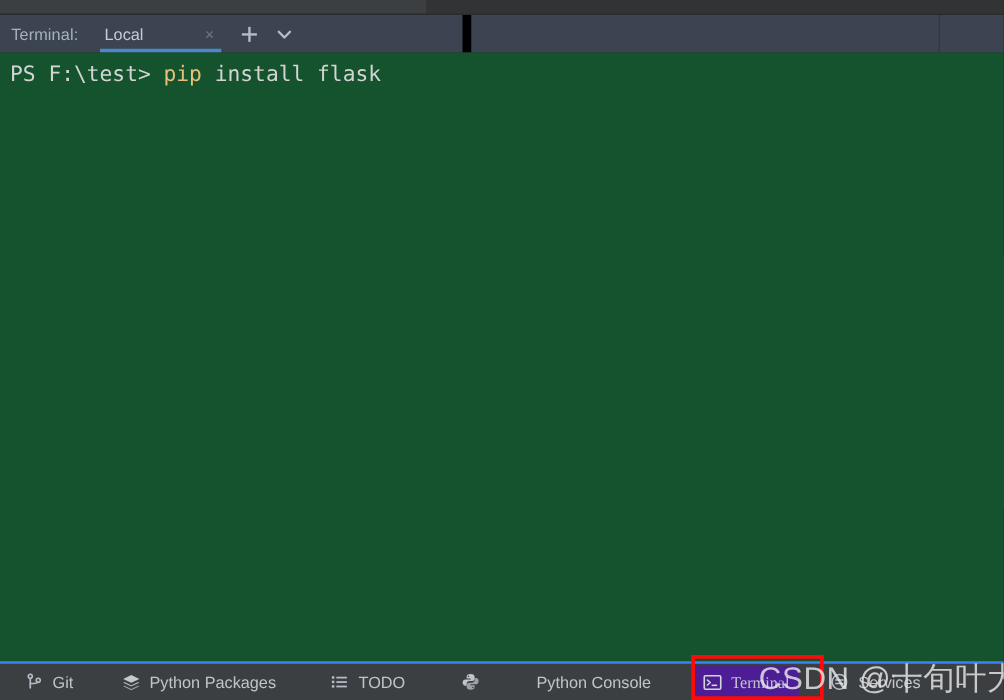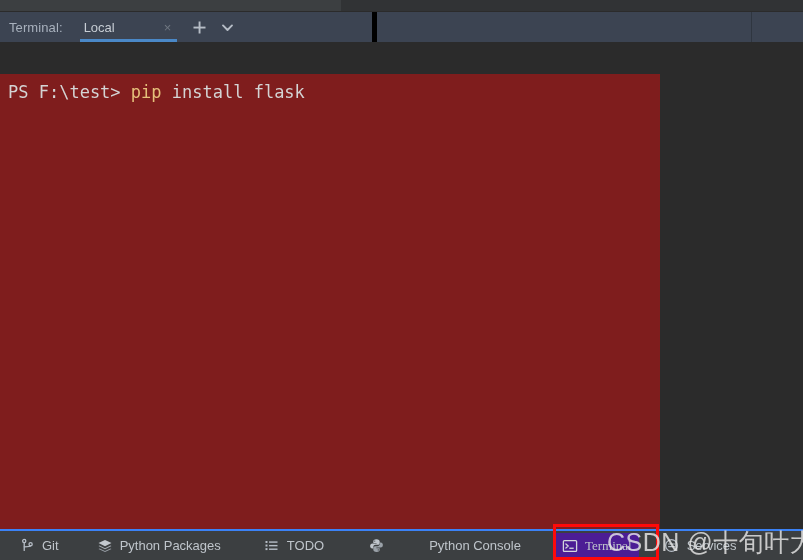--- a/index.html
+++ b/index.html
@@ -45,21 +45,21 @@
     display: flex;
     align-items: center;
   }
   #toolbar-left {
     position: relative;
     width: 377px;
     height: 30px;
     display: flex;
     align-items: center;
     box-sizing: border-box;
-    border-right: 5px solid #000000;
+    border-right: 7px solid #000000;
   }
   .tb-label {
     color: #a8b1bd;
     font-size: 13px;
     margin-left: 9px;
     letter-spacing: .1px;
     white-space: nowrap;
   }
   .tab-local {
     position: relative;
@@ -105,25 +105,24 @@
   }
   #toolbar-right {
     flex: 1;
     height: 30px;
   }
 
   
   #terminal-body {
     position: absolute;
     left: 0; top: 42px;
-    width: 660px;
+    width: 803px;
     height: 487px;
-    background: #7f1d1d;
+    background: #14532d;
     overflow: hidden;
-    margin-top: 32px;
   }
   #terminal-line {
     position: absolute;
     left: 8px;
     top: 7px;
     font-family: "DejaVu Sans Mono", monospace;
     font-size: 17px;
     line-height: 22px;
     white-space: pre;
   }

